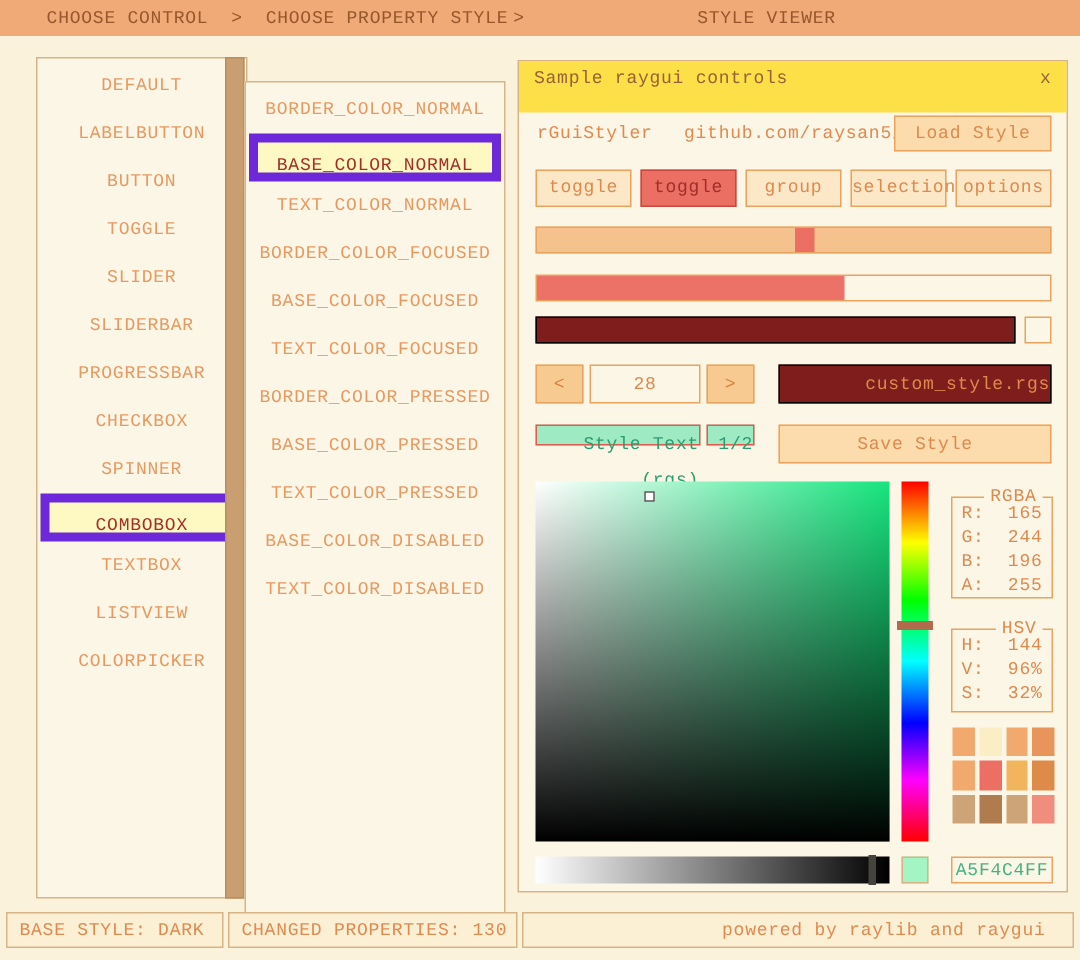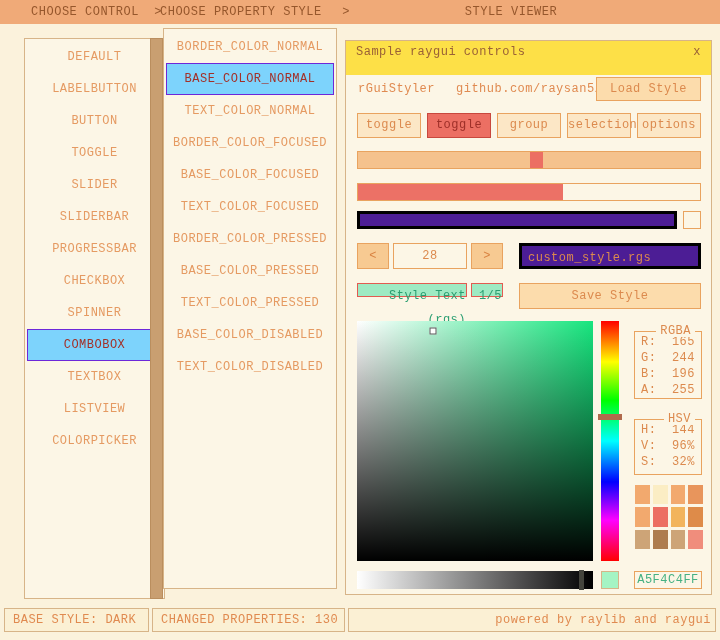--- a/index.html
+++ b/index.html
@@ -4,51 +4,51 @@
 <style>
   html,body{margin:0;padding:0;background:#FBF2DC;}
   #app{position:relative;width:720px;height:640px;background:#FBF2DC;overflow:hidden;
        font-family:Liberation Mono, monospace;font-size:12px;letter-spacing:0.5px;color:#DC8A4E;}
 
   
   .topbar{position:absolute;left:0;top:0;width:720px;height:24px;background:#F0AA78;}
   .topbar span{position:absolute;top:0;line-height:24px;color:#96572C;}
   .c1{left:10px;width:150px;text-align:center;}
   .ch1{left:150px;width:16px;text-align:center;}
-  .c2{left:160px;width:172px;text-align:left;}
+  .c2{left:172px;width:172px;text-align:center;}
   .ch2{left:338px;width:16px;text-align:center;}
   .c3{left:356px;width:310px;text-align:center;}
 
   
   .panel{position:absolute;background:#FCF6E6;border:1px solid #D7B488;box-sizing:border-box;padding-top:2px;}
   .left-panel{left:24px;top:38px;width:141px;height:561px;}
-  .mid-panel{left:163px;top:28px;width:174px;height:561px;}
+  .mid-panel{left:163px;top:54px;width:174px;height:561px;}
   .list-item{height:32px;line-height:32px;text-align:center;color:#E59A62;cursor:pointer;margin:0 2px;box-sizing:border-box;}
-  .list-item.selected{background:#7dd3fc;color:#A33028;border:1px solid #6d28d9;line-height:30px;}
+  .list-item.selected{background:#fef9c3;color:#A33028;border:6px solid #6d28d9;line-height:30px;}
   .vscroll{position:absolute;left:150px;top:38px;width:13px;height:561px;background:#C99F71;border:1px solid #BA8E5E;box-sizing:border-box;cursor:pointer;}
 
   
   .window{position:absolute;left:345px;top:40px;width:367px;height:555px;background:#FCF6E6;border:1px solid #D7B488;box-sizing:border-box;}
   .titlebar{position:absolute;left:0;top:0;width:100%;height:34px;background:#fde047;color:#9A6136;line-height:22px;padding-left:10px;box-sizing:border-box;cursor:default;}
   .titlebar .close{position:absolute;right:10px;top:0;cursor:pointer;}
 
   .brand{position:absolute;left:12px;top:36px;height:24px;line-height:24px;color:#E08A50;}
   .repo{position:absolute;left:86px;top:36px;height:24px;line-height:24px;color:#E08A50;cursor:pointer;margin-left:24px;}
   .btn{position:absolute;background:#FCDCAC;border:1px solid #E9A35F;color:#DC8A4E;text-align:center;box-sizing:border-box;cursor:pointer;}
   .load-btn{left:250px;top:36px;width:105px;height:24px;line-height:22px;}
   .toggle{position:absolute;top:72px;width:64px;height:25px;line-height:23px;text-align:center;background:#FCE7C6;border:1px solid #E9A35F;color:#DC8A4E;box-sizing:border-box;cursor:pointer;}
   .toggle.active{background:#EC6F63;border-color:#C8483E;color:#9E2F28;}
   .t0{left:11px}.t1{left:81px}.t2{left:151px}.t3{left:221px}.t4{left:291px}
 
   .slider{position:absolute;left:11px;top:110px;width:344px;height:18px;background:#F5C28D;border:1px solid #E9A35F;box-sizing:border-box;cursor:pointer;}
   .slider-handle{position:absolute;top:0;width:13px;height:16px;background:#EC6F63;cursor:grab;}
   .progress{position:absolute;left:11px;top:142px;width:344px;height:18px;background:#FCF6E6;border:1px solid #E9A35F;box-sizing:border-box;}
   .progress-fill{height:100%;background:#EC7166;}
 
-  .textbox{position:absolute;background:#4c1d95;border:3px solid #000000;box-sizing:border-box;color:#DC8A4E;cursor:text;}
+  .textbox{position:absolute;background:#7f1d1d;border:1px solid #000000;box-sizing:border-box;color:#DC8A4E;cursor:text;text-align:right;}
   .main-textbox{left:11px;top:170px;width:320px;height:18px;line-height:16px;padding-left:6px;}
   .checkbox{position:absolute;left:337px;top:170px;width:18px;height:18px;background:#FCF6E6;border:1px solid #E9A35F;box-sizing:border-box;cursor:pointer;}
 
   .spin-btn{position:absolute;top:202px;width:32px;height:26px;line-height:24px;text-align:center;background:#F7CA92;border:1px solid #E9A35F;color:#D98240;box-sizing:border-box;cursor:pointer;}
   .spin-dec{left:11px}.spin-inc{left:125px}
   .value-box{position:absolute;left:47px;top:202px;width:74px;height:26px;line-height:24px;text-align:center;background:#FCF6E6;border:1px solid #E9A35F;color:#DC8A4E;box-sizing:border-box;cursor:text;}
   .filename-box{left:173px;top:202px;width:182px;height:26px;line-height:24px;padding-left:6px;}
 
   .combo{position:absolute;top:242px;height:14px;line-height:24px;text-align:right;background:#9EEAC3;border:1px solid #E25B51;color:#2A9E71;box-sizing:border-box;cursor:pointer;}
   .combo-main{left:11px;width:110px;}
@@ -76,21 +76,21 @@
     background:linear-gradient(to right,#fff,#000);}
   .alpha-handle{position:absolute;top:-1px;width:5px;height:20px;background:#44443C;cursor:grab;}
   .current-swatch{position:absolute;left:255px;top:530px;width:18px;height:18px;border:1px solid #D7B488;box-sizing:border-box;}
   .hex-box{position:absolute;left:288px;top:530px;width:68px;height:18px;line-height:16px;text-align:center;
     background:#FCF6E6;border:1px solid #E9A35F;color:#46B183;box-sizing:border-box;cursor:text;}
 
   
   .status{position:absolute;top:608px;height:24px;background:#FBF0D4;border:1px solid #D7B488;box-sizing:border-box;line-height:22px;color:#E08A50;}
   .status-left{left:4px;width:145px;padding-left:8px;}
   .status-mid{left:152px;width:193px;padding-left:8px;}
-  .status-right{left:348px;width:368px;text-align:right;padding-right:4px;}
+  .status-right{left:348px;width:368px;text-align:right;padding-right:18px;}
 </style>
 </head>
 <body>
 
 <div id="app">
 
   <div class="topbar">
     <span class="c1">CHOOSE CONTROL</span>
     <span class="ch1">&gt;</span>
     <span class="c2">CHOOSE PROPERTY STYLE</span>
@@ -156,21 +156,21 @@
 
     <div class="textbox main-textbox"></div>
     <div class="checkbox"></div>
 
     <div class="spin-btn spin-dec">&lt;</div>
     <div class="value-box">28</div>
     <div class="spin-btn spin-inc">&gt;</div>
     <div class="textbox filename-box">custom_style.rgs</div>
 
     <div class="combo combo-main">Style Text (rgs)</div>
-    <div class="combo combo-count">1/5</div>
+    <div class="combo combo-count">1/2</div>
     <div class="btn save-btn">Save Style</div>
 
     <div class="color-panel">
       <div class="color-cursor" style="left: 32%; top: 4%;"></div>
     </div>
     <div class="hue-bar">
       <div class="hue-handle" style="top: calc(40% - 3px);"></div>
     </div>
 
     <div class="group-box rgba-box">

